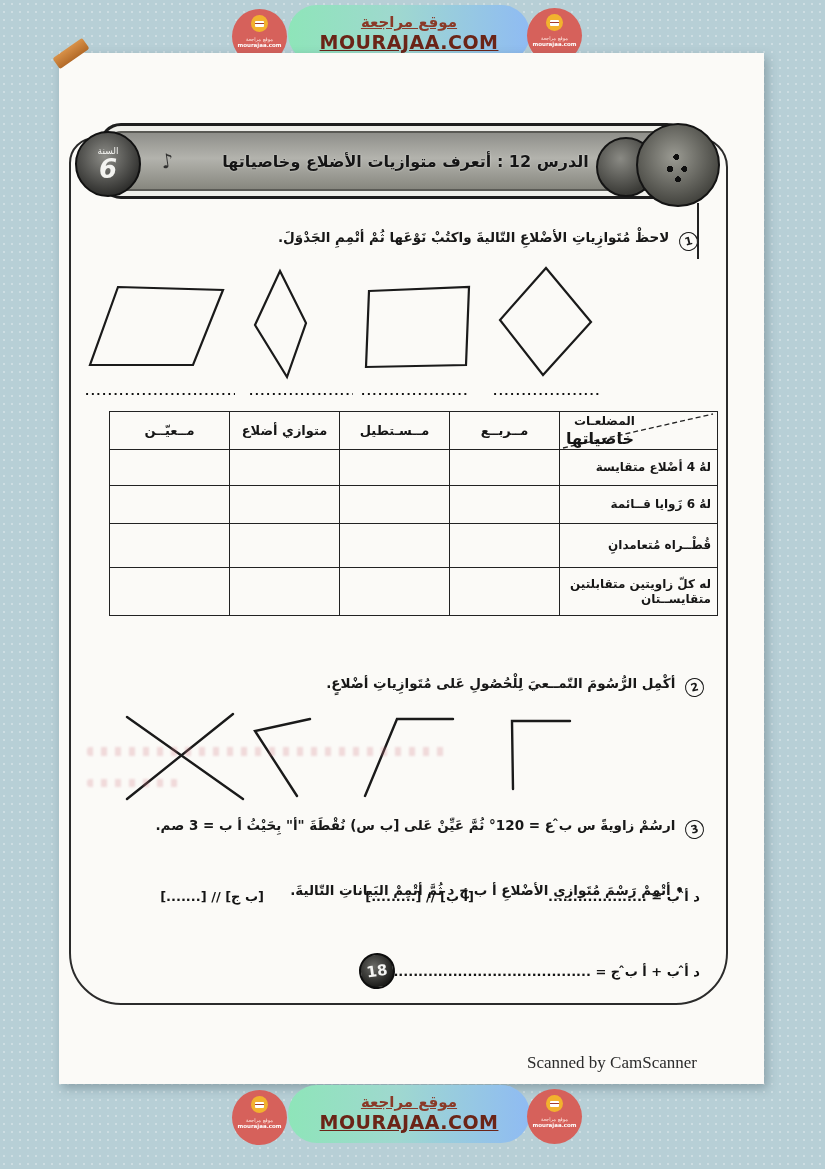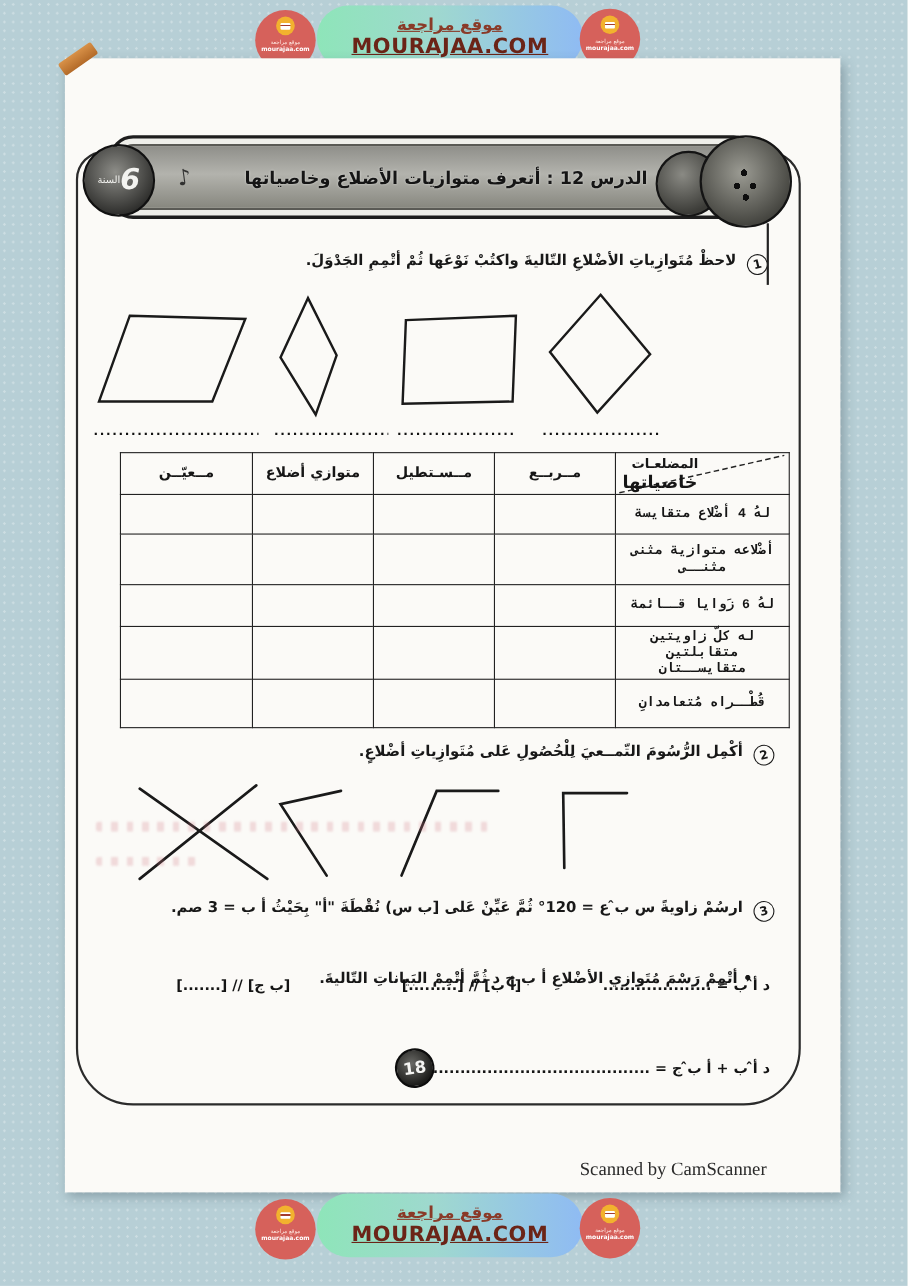--- a/index.html
+++ b/index.html
@@ -43,21 +43,21 @@
   .banner{position:absolute;left:40px;top:70px;width:590px;height:76px;
     border:3px solid #1e1e1e;border-radius:22px;background:#efefea;box-sizing:border-box;padding:5px;}
   .banner-inner{width:100%;height:100%;box-sizing:border-box;border:2px solid #5a5a55;border-radius:14px;
     background:linear-gradient(180deg,#8f8f8a 0%,#b3b3ad 45%,#87877f 100%);
     display:flex;align-items:center;justify-content:center;gap:26px;direction:rtl;}
   .banner-title{font-size:16px;font-weight:800;color:#151515;text-shadow:0 0 2px rgba(255,255,255,.65);white-space:nowrap;margin-left:23px;}
   .orn{font-size:20px;color:#1d1d1d;opacity:.85;}
   .orn.l{transform:rotate(12deg);} .orn.r{transform:rotate(-8deg);}
   .year-circle{position:absolute;left:16px;top:78px;width:62px;height:62px;border-radius:50%;
     background:radial-gradient(circle at 45% 38%,#8d8d88,#2e2e2c 75%);border:2px solid #111;
-    display:flex;flex-direction:row;align-items:center;justify-content:center;color:#f3f3f0;}
+    display:flex;flex-direction:column;align-items:center;justify-content:center;color:#f3f3f0;}
   .year-circle .yl{font-size:9px;line-height:1;}
   .year-circle .yn{font-size:26px;font-weight:bold;font-style:italic;line-height:1;}
   .orn-circle{position:absolute;border-radius:50%;border:2px solid #141414;}
   .orn-a{left:537px;top:84px;width:56px;height:56px;
     background:radial-gradient(circle at 40% 35%,#8a8a84,#3b3b37 72%);}
   .orn-b{left:577px;top:70px;width:80px;height:80px;
     background:
       radial-gradient(circle 3px at 48% 40%,#0e0e0e 98%,transparent),
       radial-gradient(circle 3px at 40% 55%,#0e0e0e 98%,transparent),
       radial-gradient(circle 3px at 58% 55%,#0e0e0e 98%,transparent),
@@ -70,21 +70,21 @@
     align-items:center;justify-content:center;font-size:11px;font-weight:bold;
     transform:rotate(-14deg);margin-left:5px;vertical-align:-3px;background:#fbfaf7;}
   .blank{position:absolute;font-size:11px;font-weight:bold;letter-spacing:1.5px;color:#111;
     overflow:hidden;white-space:nowrap;}
   
   table.props{position:absolute;left:50px;top:358px;width:608px;border-collapse:collapse;
     direction:rtl;table-layout:fixed;}
   table.props th,table.props td{border:1.5px solid #222;font-weight:bold;color:#161616;
     padding:2px 6px;box-sizing:border-box;}
   table.props thead th{font-size:13px;text-align:center;}
-  table.props .rowlabel{font-size:12px;text-align:center;line-height:1.2;font-family:Liberation Mono, monospace;}
+  table.props .rowlabel{font-size:12px;text-align:right;line-height:1.2;}
   .corner{position:relative;padding:0 !important;}
   .corner svg{position:absolute;inset:0;}
   .corner .ct{position:absolute;top:2px;left:14px;font-size:12px;text-align:right;}
   .corner .cb{position:absolute;bottom:1px;left:6px;font-size:16px;}
   
   .linework path,.linework polygon,.linework polyline,.linework line{fill:none;stroke:#1a1a1a;stroke-linecap:round;}
   
   .bleed{position:absolute;filter:blur(1.2px);opacity:.55;
     background:repeating-linear-gradient(90deg,rgba(208,120,132,.45) 0 6px,transparent 6px 14px);
     border-radius:3px;}
@@ -180,43 +180,36 @@
       </tr>
     </thead>
     <tbody>
       <tr style="height:36px;">
         <th class="rowlabel">لهُ 4 أضْلاع متقايسة</th>
         <td></td>
           <td></td>
           <td></td>
           <td></td>
       </tr>
-      <tr style="height:46px;">
-        <th class="rowlabel">أضْلاعه متوازية مثنى مثنــى</th>
-        <td></td>
-          <td></td>
-          <td></td>
-          <td></td>
-      </tr>
       <tr style="height:38px;">
         <th class="rowlabel">لهُ 6 زَوايا قــائمة</th>
         <td></td>
           <td></td>
           <td></td>
           <td></td>
       </tr>
+      <tr style="height:44px;">
+        <th class="rowlabel">قُطْــراه مُتعامدانِ</th>
+        <td></td>
+          <td></td>
+          <td></td>
+          <td></td>
+      </tr>
       <tr style="height:48px;">
         <th class="rowlabel">له كلّ زاويتين متقابلتين متقايســتان</th>
-        <td></td>
-          <td></td>
-          <td></td>
-          <td></td>
-      </tr>
-      <tr style="height:44px;">
-        <th class="rowlabel">قُطْــراه مُتعامدانِ</th>
         <td></td>
           <td></td>
           <td></td>
           <td></td>
       </tr>
     </tbody>
   </table>
 
   <div class="instr" style="top:622px;right:60px;">
     <span class="circnum">2</span>

